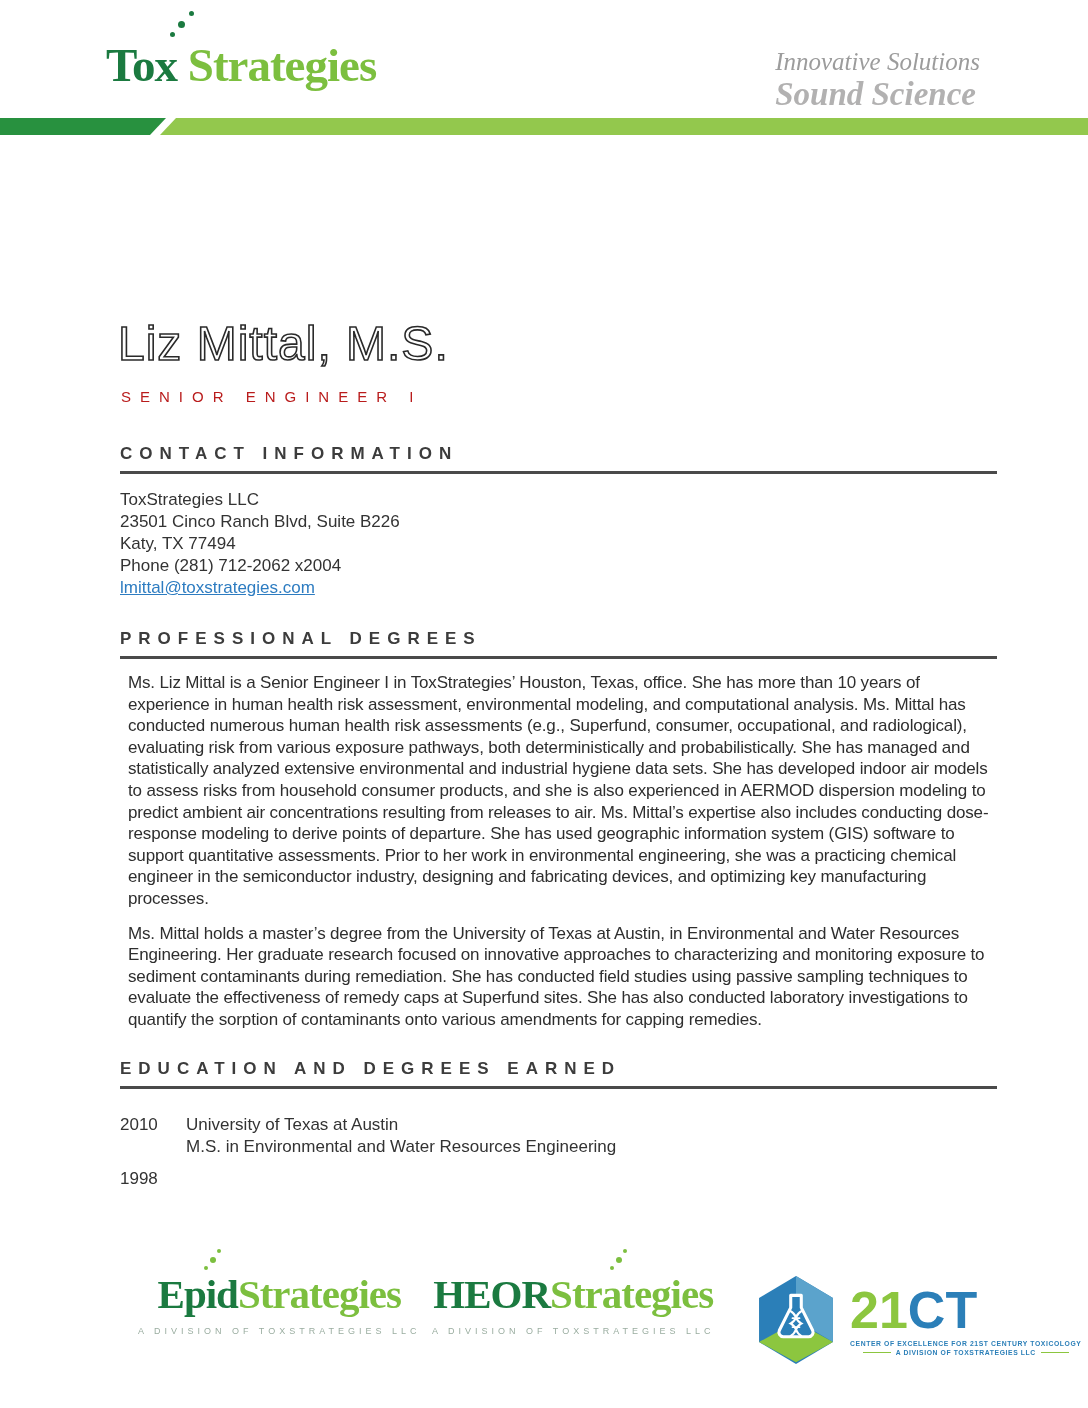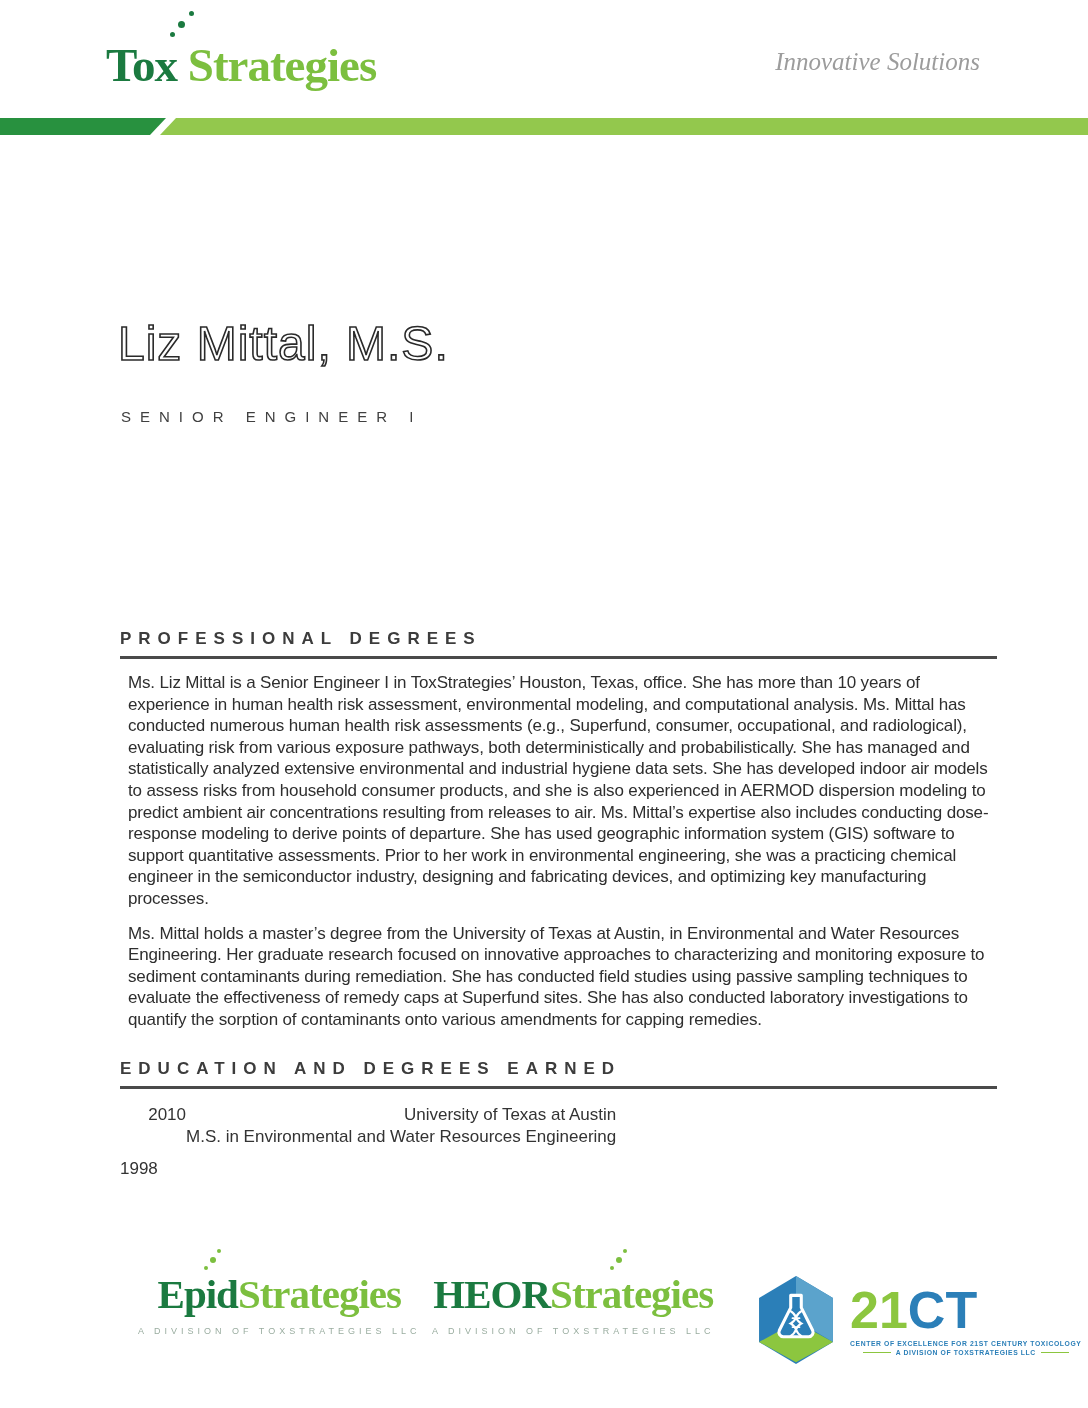--- a/index.html
+++ b/index.html
@@ -39,21 +39,21 @@
     clip-path:polygon(0 0, 166px 0, 150px 17px, 0 17px); }
 
   
   .person-name {
     position:absolute; left:118px; top:316px;
     font-size:48px; letter-spacing:1px; color:#ffffff;
     -webkit-text-stroke:1.6px #2a2a2a; white-space:nowrap;
   }
   .person-title {
     position:absolute; left:121px; top:388px;
-    font-size:15px; letter-spacing:9px; color:#404040; white-space:nowrap;margin-top:20px;
+    font-size:15px; letter-spacing:9px; color:#b91c1c; white-space:nowrap;
   }
 
   
   .section { position:absolute; left:120px; width:877px; }
   .section-heading {
     font-size:17px; font-weight:bold; letter-spacing:7px; color:#3c3c3c;
     white-space:nowrap;
   }
   .section-rule { border:0; border-top:3px solid #4a4a4a; margin:7px 0 0 0; }
 
@@ -62,21 +62,21 @@
   .email-link { color:#2d7cc1; text-decoration:underline; }
 
   #profile-section { top:629px; }
   .profile-para {
     margin:13px 0 0 8px; font-size:17px; line-height:21.6px;
     letter-spacing:-0.15px; color:#2e2e2e; text-align:left;
   }
 
   #education-section { top:1059px; }
   .edu-entry { display:flex; margin-top:10px; font-size:17px; line-height:22px; color:#333333; }
-  .edu-entry.first { margin-top:15px;text-align:right; }
+  .edu-entry.first { margin-top:25px; }
   .edu-year { width:66px; flex:0 0 66px; }
   .edu-detail div { white-space:nowrap; }
 
   
   .footer { position:absolute; left:0; top:1258px; width:1088px; height:120px; }
   .division-logo { position:absolute; text-align:center; font-family:"Liberation Serif", serif; }
   .division-word { font-size:41px; font-weight:bold; letter-spacing:-1px; white-space:nowrap; position:relative; }
   .division-dark { color:#1b7a40; }
   .division-light { color:#7cbf3f; }
   .division-sub {
@@ -114,30 +114,42 @@
     <span class="brand-tox">
       <span>Tox</span>
       <span class="logo-dots">
         <span class="d1"></span><span class="d2"></span><span class="d3"></span>
       </span>
     </span><span class="brand-strategies">Strategies</span>
   </div>
 
   <div class="tagline">
     <div class="tagline-top">Innovative Solutions</div>
+    <div class="tagline-bottom">Sound Science</div>
   </div>
 
   <div class="band">
     <div class="band-light"></div>
     <div class="band-dark"></div>
   </div>
 
   <div class="person-name">Liz Mittal, M.S.</div>
   <div class="person-title">SENIOR ENGINEER I</div>
 
+  <div class="section" id="contact-section">
+    <div class="section-heading">CONTACT INFORMATION</div>
+    <hr class="section-rule">
+    <div class="contact-lines">
+      <div>ToxStrategies LLC</div>
+      <div>23501 Cinco Ranch Blvd, Suite B226</div>
+      <div>Katy, TX 77494</div>
+      <div>Phone (281) 712-2062 x2004</div>
+      <div><a href="#" class="email-link">lmittal@toxstrategies.com</a></div>
+    </div>
+  </div>
 
   <div class="section" id="profile-section">
     <div class="section-heading">PROFESSIONAL DEGREES</div>
     <hr class="section-rule">
     <p class="profile-para">Ms. Liz Mittal is a Senior Engineer I in ToxStrategies’ Houston, Texas, office. She has more than 10 years of experience in human health risk assessment, environmental modeling, and computational analysis. Ms. Mittal has conducted numerous human health risk assessments (e.g., Superfund, consumer, occupational, and radiological), evaluating risk from various exposure pathways, both deterministically and probabilistically. She has managed and statistically analyzed extensive environmental and industrial hygiene data sets. She has developed indoor air models to assess risks from household consumer products, and she is also experienced in AERMOD dispersion modeling to predict ambient air concentrations resulting from releases to air. Ms. Mittal’s expertise also includes conducting dose-response modeling to derive points of departure. She has used geographic information system (GIS) software to support quantitative assessments. Prior to her work in environmental engineering, she was a practicing chemical engineer in the semiconductor industry, designing and fabricating devices, and optimizing key manufacturing processes.</p>
     <p class="profile-para">Ms. Mittal holds a master’s degree from the University of Texas at Austin, in Environmental and Water Resources Engineering. Her graduate research focused on innovative approaches to characterizing and monitoring exposure to sediment contaminants during remediation. She has conducted field studies using passive sampling techniques to evaluate the effectiveness of remedy caps at Superfund sites. She has also conducted laboratory investigations to quantify the sorption of contaminants onto various amendments for capping remedies.</p>
   </div>
 
   <div class="section" id="education-section">
     <div class="section-heading">EDUCATION AND DEGREES EARNED</div>

